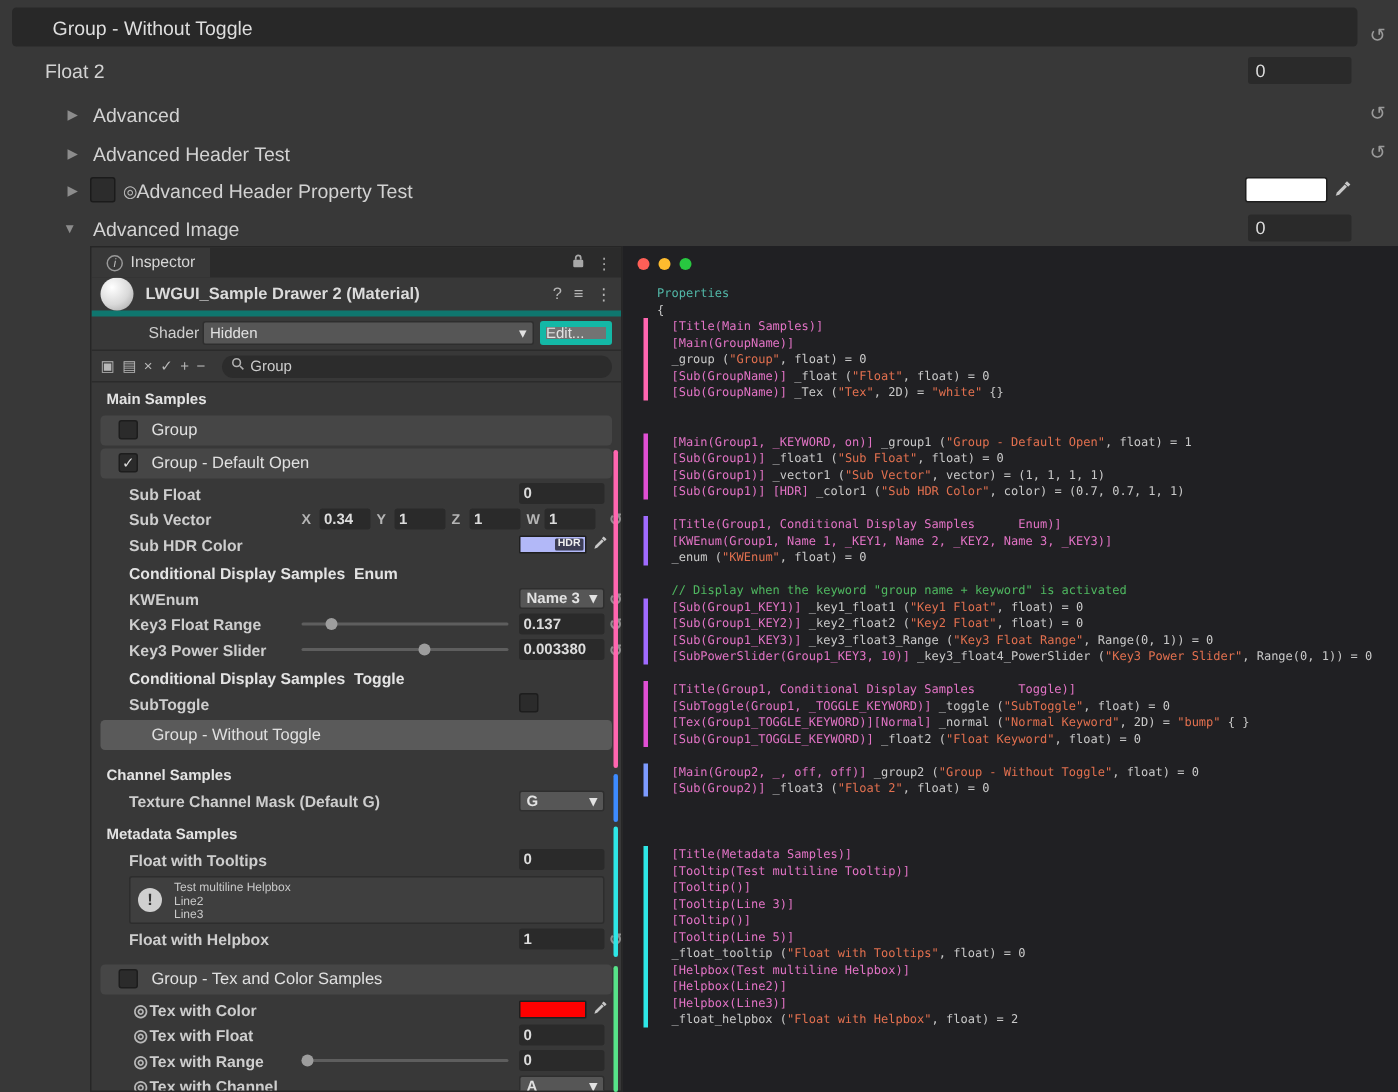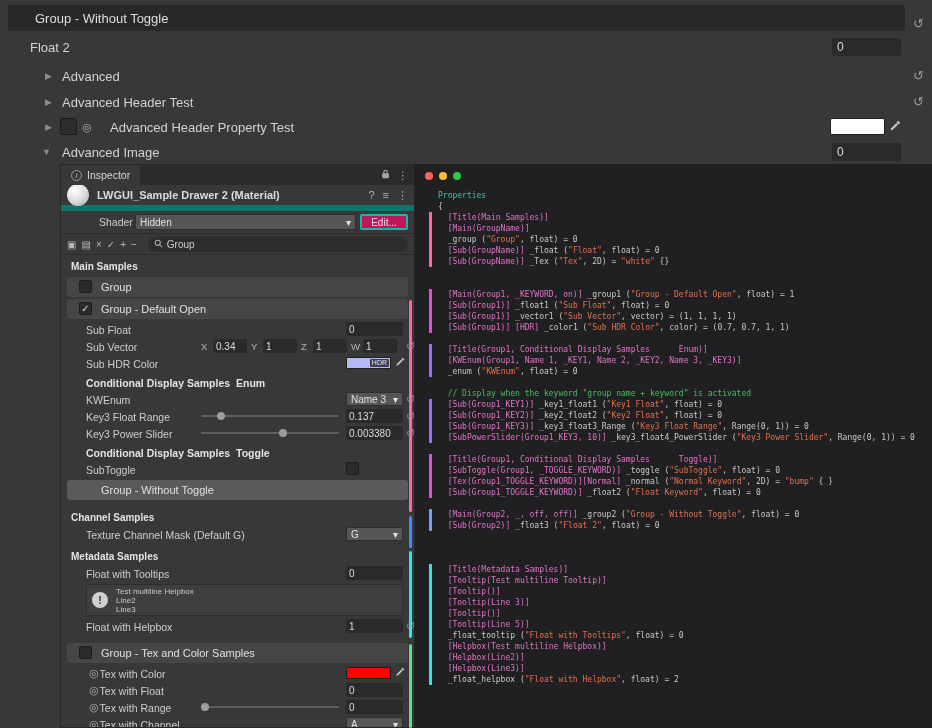--- a/index.html
+++ b/index.html
@@ -25,48 +25,48 @@
   .insp-panel{position:absolute;left:60px;top:164px;width:355px;height:564px;background:#383838;
               border:1px solid #262626;overflow:hidden;font-size:10.5px;}
   .code-panel{position:absolute;left:415px;top:164px;width:517px;height:564px;background:#202023;overflow:hidden;}
 
   
   .tabbar{height:20px;background:#2b2b2b;display:flex;align-items:center;position:relative;}
   .tab{height:20px;background:#383838;display:flex;align-items:center;padding:0 10px;gap:5px;font-size:10.5px;color:#d6d6d6;}
   .tab-icons{position:absolute;right:6px;display:flex;gap:8px;align-items:center;color:#aaa;}
   .info-circ{width:11px;height:11px;border-radius:50%;border:1px solid #9a9a9a;color:#bdbdbd;font-size:8px;
              display:flex;align-items:center;justify-content:center;font-style:italic;}
-  .mathead{height:26px;display:flex;align-items:center;padding:0 6px;border-bottom:6px solid #0f766e;justify-content:flex-end;}
+  .mathead{height:26px;display:flex;align-items:center;padding:0 6px;border-bottom:4px solid #0f766e;justify-content:flex-end;}
   .sphere{width:22px;height:22px;border-radius:50%;background:radial-gradient(circle at 35% 30%,#ffffff,#d9d9d9 55%,#9e9e9e);}
   .mat-title{flex:1;margin-left:8px;font-size:11px;font-weight:600;color:#dcdcdc;}
   .mat-icons{display:flex;gap:8px;color:#b5b5b5;font-size:11px;align-items:center;}
   .shaderrow{height:22px;display:flex;align-items:center;}
   .shader-lbl{margin-left:38px;width:34px;font-size:10.5px;color:#cfcfcf;}
   .dd{background:#565656;border:1px solid #2e2e2e;border-radius:2px;color:#e2e2e2;font-size:10px;
       display:flex;align-items:center;justify-content:space-between;padding:0 4px;height:16px;}
   .shader-dd{flex:1;margin-left:2px;margin-right:4px;}
-  .edit-btn{width:48px;height:16px;margin-right:6px;background:#be185d;border:2px solid #14b8a6;border-radius:2px;
-            color:#e2e2e2;font-size:10px;display:flex;align-items:center;justify-content:center;}
+  .edit-btn{width:48px;height:16px;margin-right:6px;background:#737373;border:4px solid #14b8a6;border-radius:2px;
+            color:#e2e2e2;font-size:10px;display:flex;align-items:center;}
   .toolbar{height:22px;display:flex;align-items:center;padding:0 6px;border-bottom:1px solid #2b2b2b;border-top:1px solid #2b2b2b;}
   .tool-ic{color:#b8b8b8;font-size:10px;margin-right:5px;cursor:pointer;}
   .searchbox{flex:1;margin-left:6px;height:15px;background:#2c2c2c;border-radius:8px;display:flex;
              align-items:center;padding:0 6px;gap:4px;color:#cccccc;font-size:10px;}
 
   
   .ibody{padding-top:4px;}
   .bhead{font-weight:bold;font-size:10px;color:#e3e3e3;height:16px;line-height:16px;margin-left:10px;}
   .bhead-sub{position:relative;font-weight:bold;font-size:10.5px;color:#e3e3e3;height:14px;line-height:14px;
              margin:4px 0 1px 25px;}
   .bhead-sub .rword{position:absolute;left:150px;}
   .ghead{margin:2px 6px;height:20px;background:#464646;border-radius:3px;position:relative;display:flex;align-items:center;}
   .ghead .glbl{margin-left:34px;font-size:11px;color:#e0e0e0;}
   .ghead-plain{background:#5a5a5a;}
   .cb{position:absolute;left:12px;top:3px;width:13px;height:13px;background:#2b2b2b;border:1px solid #1d1d1d;
       border-radius:2px;display:flex;align-items:center;justify-content:center;color:#dcdcdc;font-size:10px;}
-  .prow{position:relative;height:17px;display:flex;align-items:center;padding-left:25px;font-size:10.5px;color:#cdcdcd;}
+  .prow{position:relative;height:17px;display:flex;align-items:center;padding-left:25px;font-size:10.5px;color:#cdcdcd;font-weight:bold;}
   .prow-tex{padding-left:28px;}
   .ctl{position:absolute;left:285px;top:1px;width:57px;height:14px;}
   .field{background:#2a2a2a;border-radius:2px;color:#dcdcdc;font-size:10px;display:flex;align-items:center;padding:0 3px;}
   .ctl-color{position:absolute;left:285px;top:2px;width:45px;height:12px;border-radius:1px;border:1px solid #1f1f1f;}
   .hdr-badge{position:absolute;right:1px;top:1px;background:rgba(20,20,30,0.75);color:#eee;font-size:7px;
              padding:0 2px;border-radius:1px;line-height:8px;}
   .ctl-drop{position:absolute;left:334px;top:2px;}
   .irevert{position:absolute;left:345px;top:2px;font-size:11px;color:#8f8f8f;cursor:pointer;}
   .vec{position:absolute;left:140px;top:1px;display:flex;align-items:center;gap:4px;}
   .axis{font-size:9.5px;color:#b5b5b5;width:8px;}
@@ -119,21 +119,21 @@
   <div class="orow" style="top:92px;">
     <span class="fold" style="left:45px;">▶</span>
     <span style="position:absolute;left:62px;">Advanced Header Test</span>
   </div>
   <span class="revert" style="left:913px;top:96px;">↺</span>
 
   <div class="orow" style="top:117px;">
     <span class="fold" style="left:45px;">▶</span>
     <span class="ocheckbox" style="left:60px;top:1px;"></span>
     <span class="circ-pref" style="position:absolute;left:82px;">◎</span>
-    <span style="position:absolute;left:110px;">Advanced Header Property Test</span>
+    <span style="position:absolute;left:91px;">Advanced Header Property Test</span>
     <span class="oswatch" style="top: 1px; background: rgb(255, 255, 255);"></span>
     <span class="dropper" style="position:absolute;left:889px;top:3px;">
       <svg width="12" height="12" viewBox="0 0 16 16">
           <path d="M2 14l3-1 7-7-2-2-7 7-1 3z" fill="#c8c8c8"></path>
           <path d="M10 3l3 3 2-2-3-3z" fill="#c8c8c8"></path>
         </svg>
     </span>
   </div>
 
   <div class="orow" style="top:142px;">

